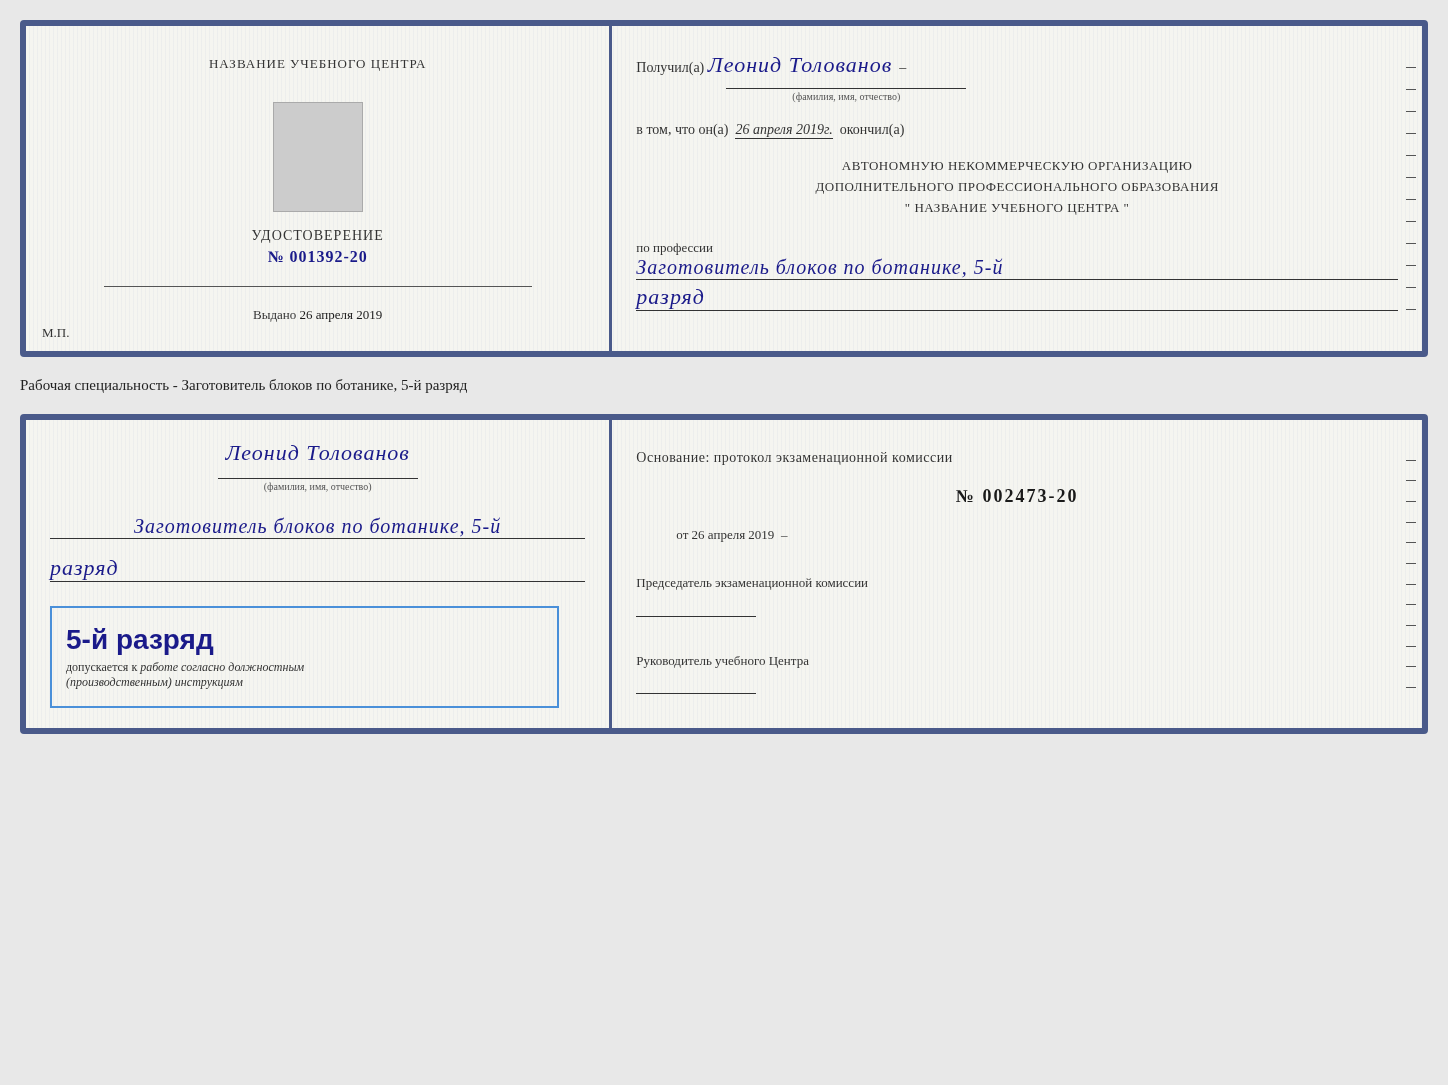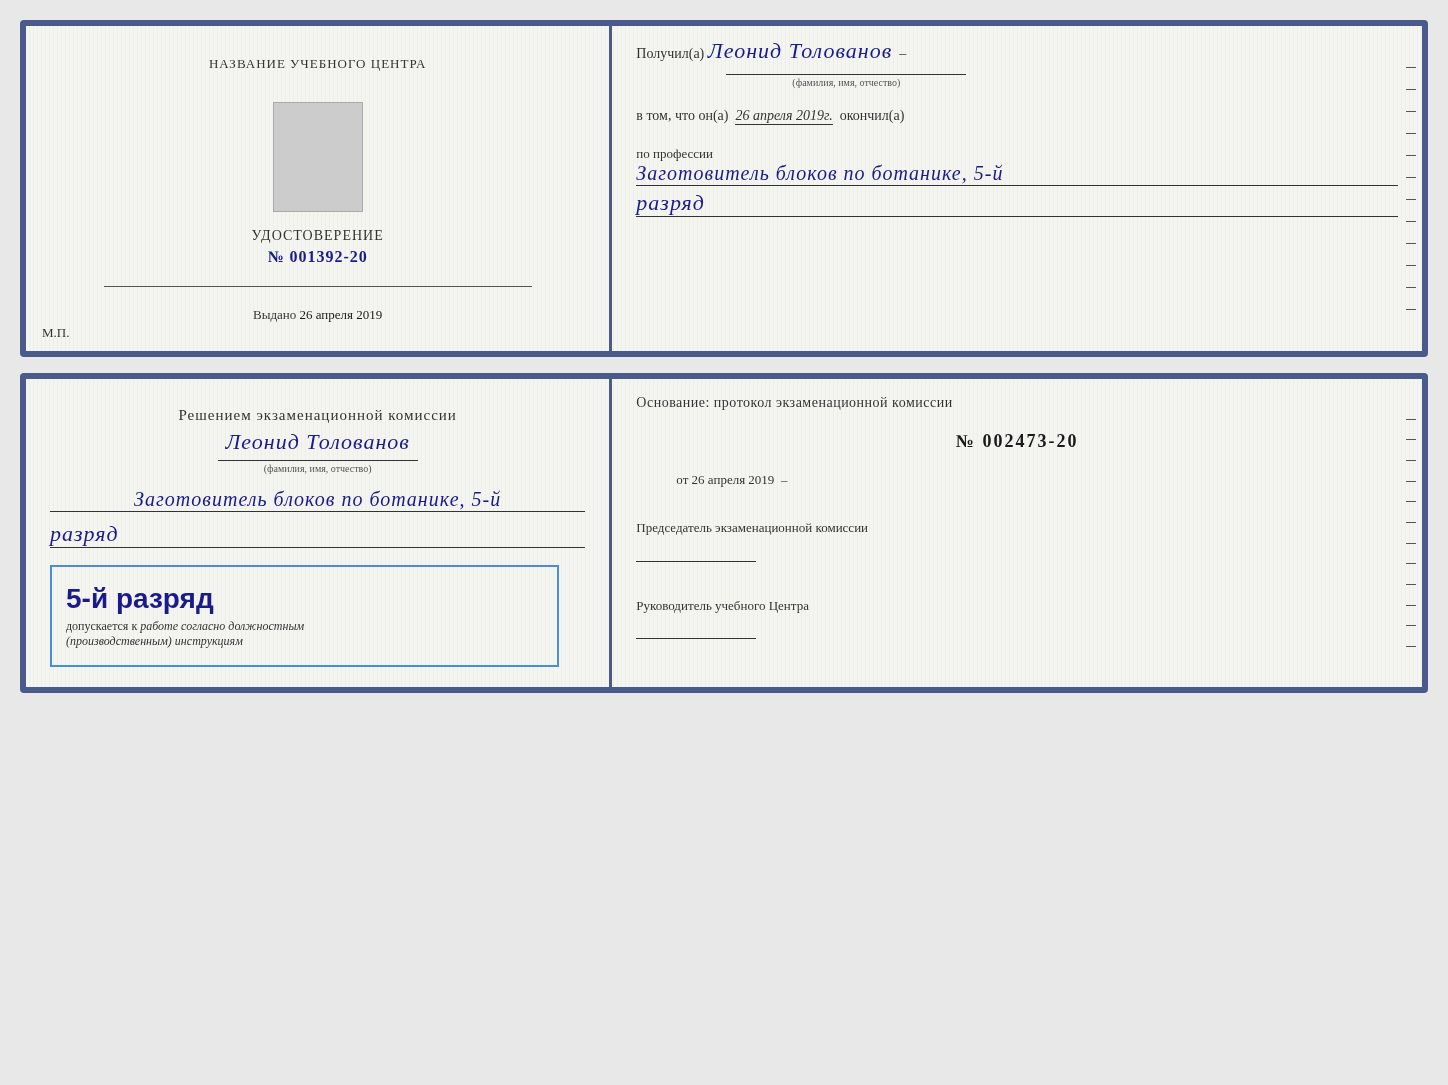--- a/index.html
+++ b/index.html
@@ -50,21 +50,21 @@
       padding: 20px 24px;
       display: flex;
       flex-direction: column;
       align-items: center;
       position: relative;
       justify-content: space-between;
     }
 
     .doc-right {
       width: 58%;
-      padding: 4px 24px;
+      padding: 18px 24px;
       display: flex;
       flex-direction: column;
       gap: 10px;
       position: relative;
     }
 
     
     .edge-lines {
       position: absolute;
       right: 0;
@@ -363,20 +363,25 @@
         &nbsp;–
       </div>
       <div class="fio-label" style="width:240px;margin-left:90px;">(фамилия, имя, отчество)</div>
 
       <div class="vtom-line" style="margin-top:10px;">
         <span>в том, что он(а)</span>
         &nbsp;<span class="vtom-date">26 апреля 2019г.</span>
         &nbsp;<span>окончил(а)</span>
       </div>
 
+      <div class="org-block" style="margin-top:8px;">
+        <div>АВТОНОМНУЮ НЕКОММЕРЧЕСКУЮ ОРГАНИЗАЦИЮ</div>
+        <div>ДОПОЛНИТЕЛЬНОГО ПРОФЕССИОНАЛЬНОГО ОБРАЗОВАНИЯ</div>
+        <div>"  НАЗВАНИЕ УЧЕБНОГО ЦЕНТРА  "</div>
+      </div>
 
       <div class="profession-block" style="margin-top:10px;">
         <span class="profession-label">по профессии</span>
         <span class="profession-value">Заготовитель блоков по ботанике, 5-й</span>
         <span class="razryad-value">разряд</span>
       </div>
 
       <div class="edge-lines">
         <div class="edge-line"></div>
         <div class="edge-line"></div>
@@ -388,25 +393,25 @@
         <div class="edge-line"></div>
         <div class="edge-line"></div>
         <div class="edge-line"></div>
         <div class="edge-line"></div>
         <div class="edge-line"></div>
       </div>
     </div>
 
   </div>
 
+  <div class="specialty-label">Рабочая специальность - Заготовитель блоков по ботанике, 5-й разряд</div>
 
   <div class="document-card">
 
     <div class="doc-left" style="align-items:flex-start;">
-      <div class="commission-title" style="text-align:center;width:100%;letter-spacing:1px;font-size:15px;margin-top:8px;">Решением экзаменационной комиссии</div>
       <div class="commission-name" style="width:100%;">Леонид Толованов</div>
       <div class="fio-label" style="width:200px;margin:0 auto 10px;">(фамилия, имя, отчество)</div>
 
       <span class="assigned-profession" style="width:100%;">Заготовитель блоков по ботанике, 5-й</span>
       <span class="assigned-razryad" style="width:100%;">разряд</span>
 
       <div class="stamp-box">
         <div class="stamp-grade">5-й разряд</div>
         <div class="stamp-text">
           <span>допускается к</span>

